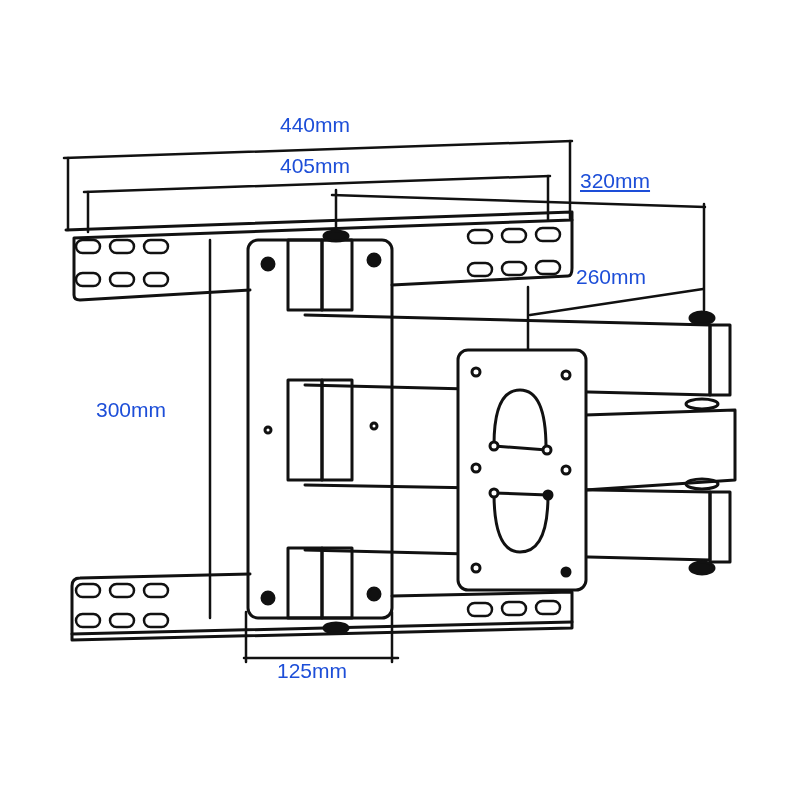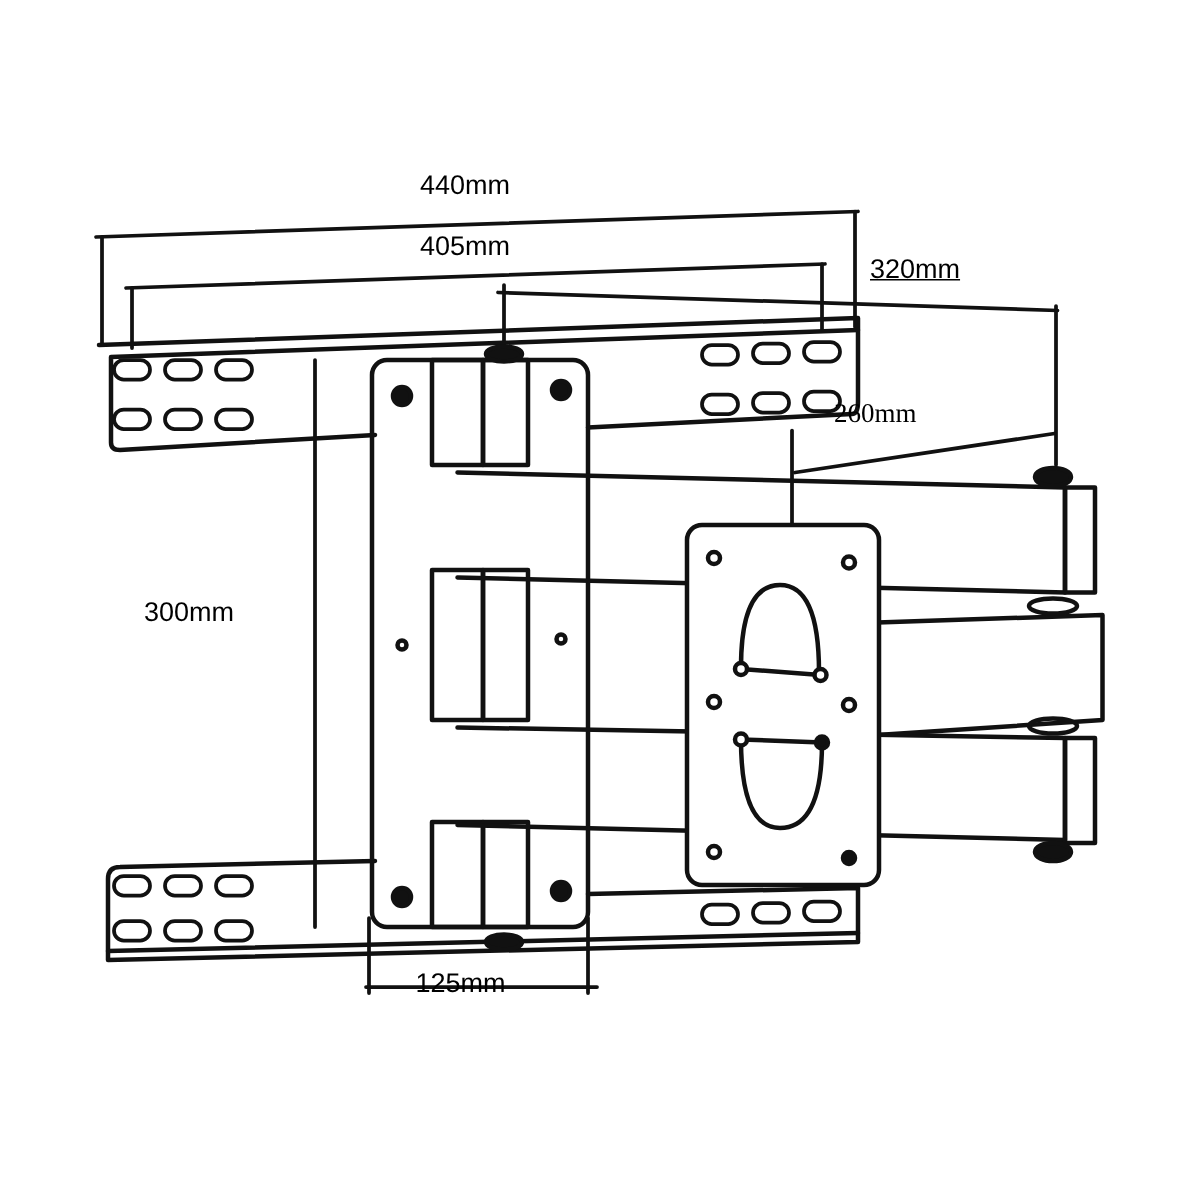--- a/index.html
+++ b/index.html
@@ -1,18 +1,18 @@
 <!DOCTYPE html>
 <html><head>
 <meta charset="utf-8">
 <style>
   html, body { margin:0; padding:0; background:#ffffff; }
   body { width:800px; height:800px; position:relative; overflow:hidden; font-family:"Liberation Sans", sans-serif; }
   svg { position:absolute; left:0; top:0; }
-  .lbl { position:absolute; font-size:18px; color:#000000; white-space:nowrap; line-height:1; }
+  .lbl { position:absolute; font-size:21px; color:#1d4ed8; white-space:nowrap; line-height:1; }
 </style>
 </head>
 <body>
 
 <svg width="800" height="800" viewBox="0 0 800 800" fill="none" stroke="#111" stroke-width="3" stroke-linejoin="round" stroke-linecap="round">
 
   <g stroke-width="2.5">
     <line x1="64" y1="158" x2="572" y2="141"></line>
     <line x1="68" y1="158" x2="68" y2="230"></line>
     <line x1="570" y1="141" x2="570" y2="218"></line>
@@ -110,15 +110,15 @@
     <path d="M494 493 Q494 552 520 552 Q548 552 548 495" fill="none"></path>
     <line x1="494" y1="493" x2="548" y2="495"></line>
     <circle cx="494" cy="493" r="4"></circle>
       <circle cx="548" cy="495" r="4" fill="#111"></circle>
   </g>
 </svg>
 
 <div class="lbl" style="left:280px;top:114px;">440mm</div>
 <div class="lbl" style="left:280px;top:155px;">405mm</div>
 <div class="lbl" style="left:580px;top:170px;text-decoration:underline;">320mm</div>
-<div class="lbl" style="left:556px;top:266px;font-family:Liberation Serif, serif;">260mm</div>
+<div class="lbl" style="left:576px;top:266px;">260mm</div>
 <div class="lbl" style="left:96px;top:399px;">300mm</div>
-<div class="lbl" style="left:277px;top:646px;">125mm</div>
+<div class="lbl" style="left:277px;top:660px;">125mm</div>
 
 </body></html>

